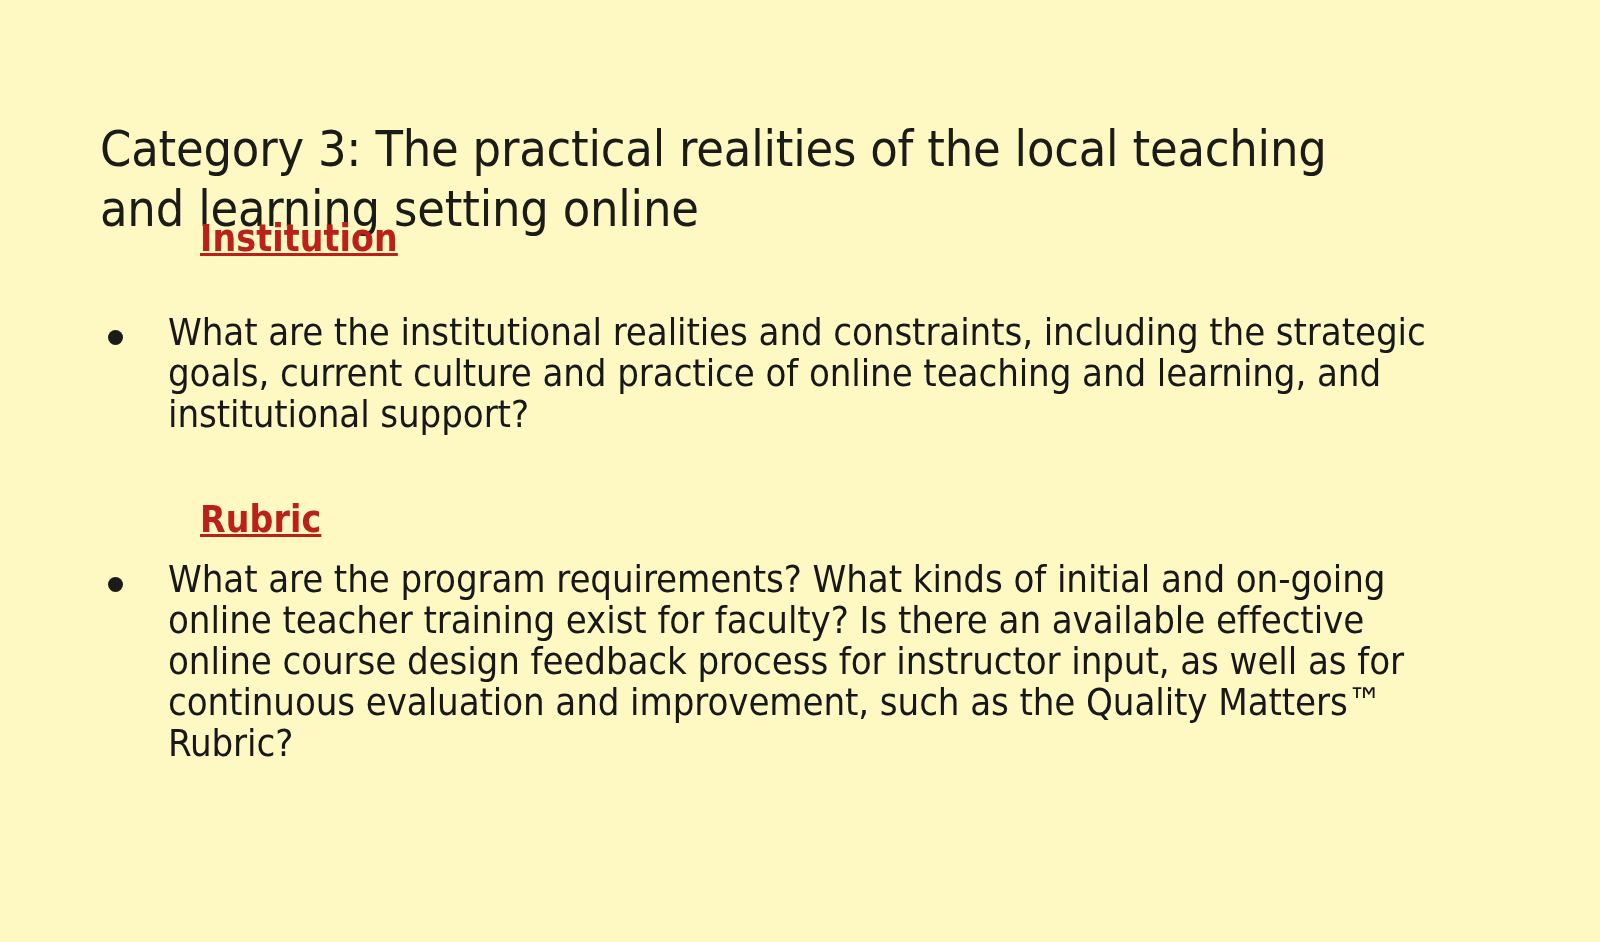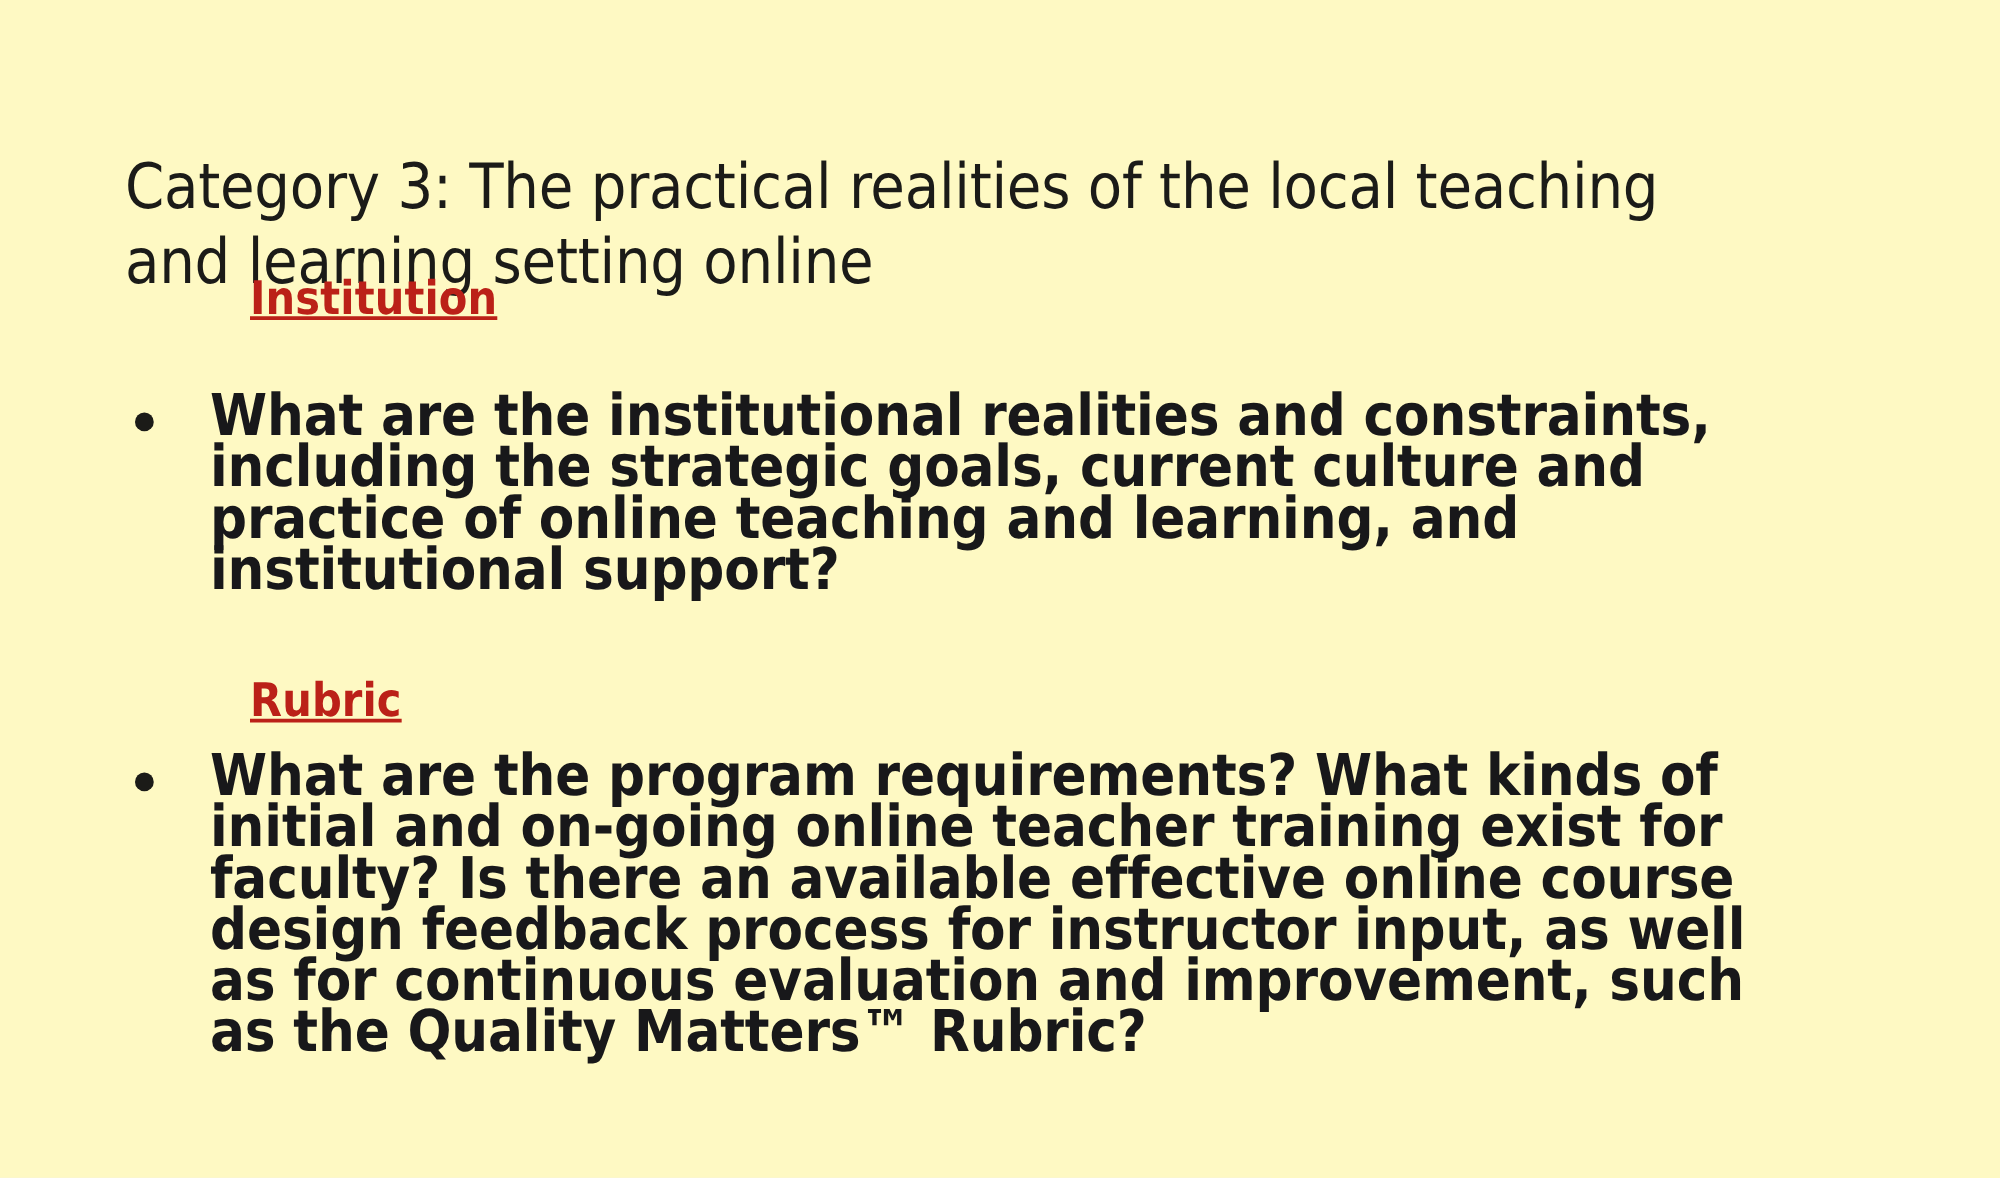--- a/index.html
+++ b/index.html
@@ -75,23 +75,23 @@
     top: 18px;
     width: 15px;
     height: 15px;
     border-radius: 50%;
     background: #1b1b18;
   }
 
   .bullet-text {
     display: block;
     font-family: "DejaVu Sans Condensed", "Liberation Sans Narrow", "Liberation Sans", sans-serif;
-    font-size: 46px;
+    font-size: 38px;
     line-height: 41px;
-    font-weight: 700;
+    font-weight: 400;
     color: #18181a;
     letter-spacing: -0.1px;
     white-space: pre-wrap;
   }
 
   
   .sec-institution .section-heading { margin-top: 0px; }
   .sec-institution .bullet-row      { margin-top: 50px; }
   .sec-program     .section-heading { margin-top: 62px; }
   .sec-program     .bullet-row      { }

